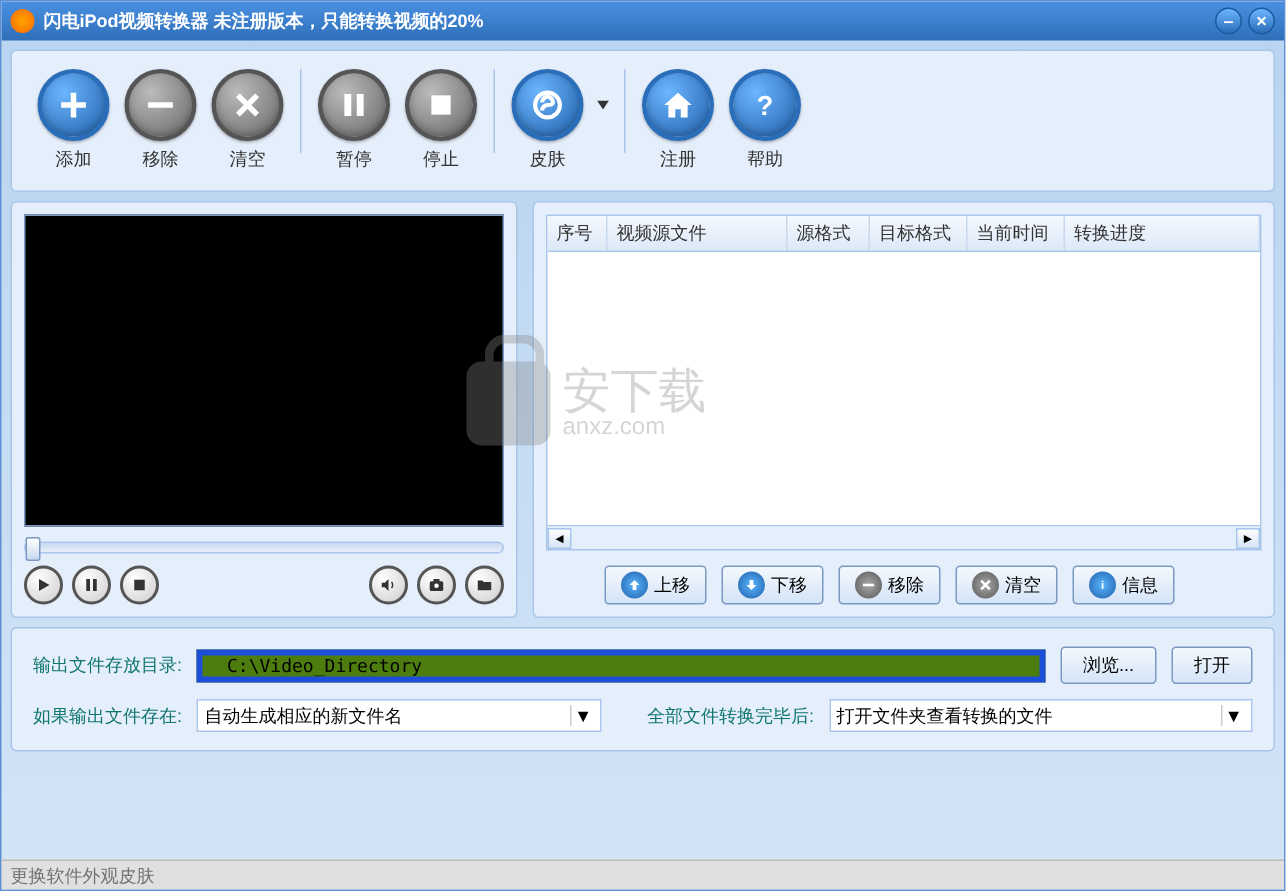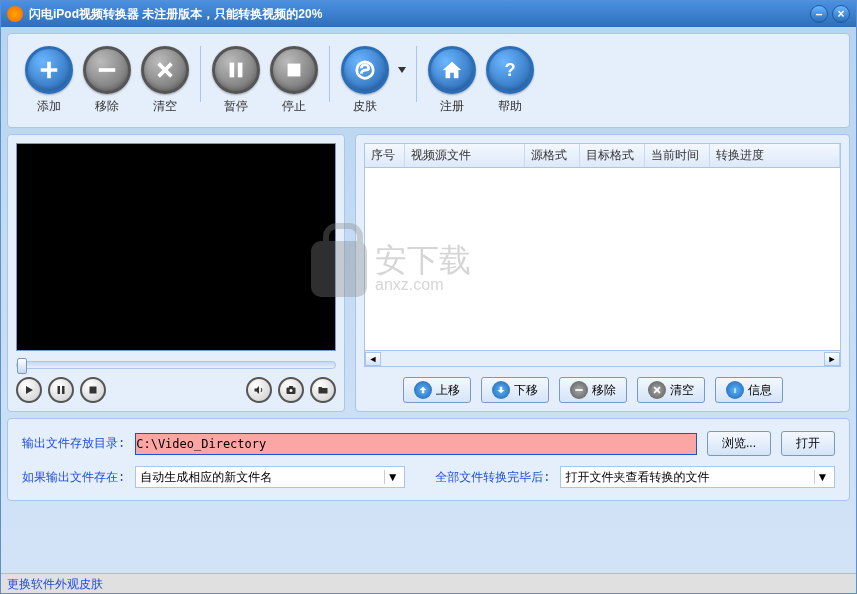--- a/index.html
+++ b/index.html
@@ -43,28 +43,28 @@
 .file-actions { display: flex; gap: 10px; margin-top: 10px; justify-content: flex-start; padding-left: 39px; }
 .action-btn { display: flex; align-items: center; gap: 4px; padding: 3px 10px; border: 1px solid #7a99c2; border-radius: 3px; background: linear-gradient(to bottom, #f4f8fe, #d4e4f7); cursor: pointer; font-size: 12px; }
 .action-icon { width: 18px; height: 18px; border-radius: 50%; display: flex; align-items: center; justify-content: center; }
 .action-icon.blue { background: radial-gradient(circle, #5ab5ff, #1f5fa8); }
 .action-icon.gray { background: radial-gradient(circle, #aaa, #555); }
 .action-icon svg { width: 10px; height: 10px; fill: #fff; }
 
 .bottom-panel { margin: 0 6px 6px; background: #e5eefb; border: 1px solid #a8c5eb; border-radius: 4px; padding: 12px 14px; }
 .form-row { display: flex; align-items: center; gap: 10px; margin-bottom: 10px; }
 .form-row:last-child { margin-bottom: 0; }
-.form-label { color: #1d4ed8; white-space: nowrap; font-family: Liberation Mono, monospace; }
-.text-input { flex: 1; height: 22px; background: #fca5a5; border: 1px solid #1d4ed8; padding: 0 0; font-family: monospace; font-size: 12px; }
+.form-label { color: #0f766e; white-space: nowrap; }
+.text-input { flex: 1; height: 22px; background: #4d7c0f; border: 4px solid #1d4ed8; padding: 0 16px; font-family: monospace; font-size: 12px; }
 .dropdown { height: 22px; background: #fff; border: 1px solid #a8c5eb; display: flex; align-items: center; padding: 0 4px; cursor: pointer; position: relative; }
 .dropdown-text { flex: 1; }
 .dropdown-arrow { width: 16px; text-align: center; border-left: 1px solid #ccc; }
 .pill-btn { padding: 3px 14px; border: 1px solid #7a99c2; border-radius: 3px; background: linear-gradient(to bottom, #f4f8fe, #d4e4f7); cursor: pointer; font-size: 12px; }
 
-.statusbar { position: absolute; bottom: 0; left: 0; right: 0; height: 20px; background: #e0e0e0; border-top: 1px solid #bbb; padding: 2px 6px; font-size: 12px; color: #1d4ed8; }
+.statusbar { position: absolute; bottom: 0; left: 0; right: 0; height: 20px; background: #e0e0e0; border-top: 1px solid #bbb; padding: 2px 6px; font-size: 12px; color: #737373; }
 
 .watermark { position: absolute; left: 310px; top: 240px; display: flex; align-items: center; gap: 8px; opacity: 0.35; pointer-events: none; }
 .watermark .lock { width: 56px; height: 56px; background: #888; border-radius: 10px; position: relative; }
 .watermark .lock::before { content:""; position:absolute; top:-18px; left:12px; width:28px; height:28px; border:6px solid #888; border-bottom:none; border-radius:14px 14px 0 0; }
 .watermark .txt { font-size: 32px; color: #888; line-height: 1; }
 .watermark .sub { font-size: 16px; color: #888; }
 </style>
 </head>
 <body>
 

